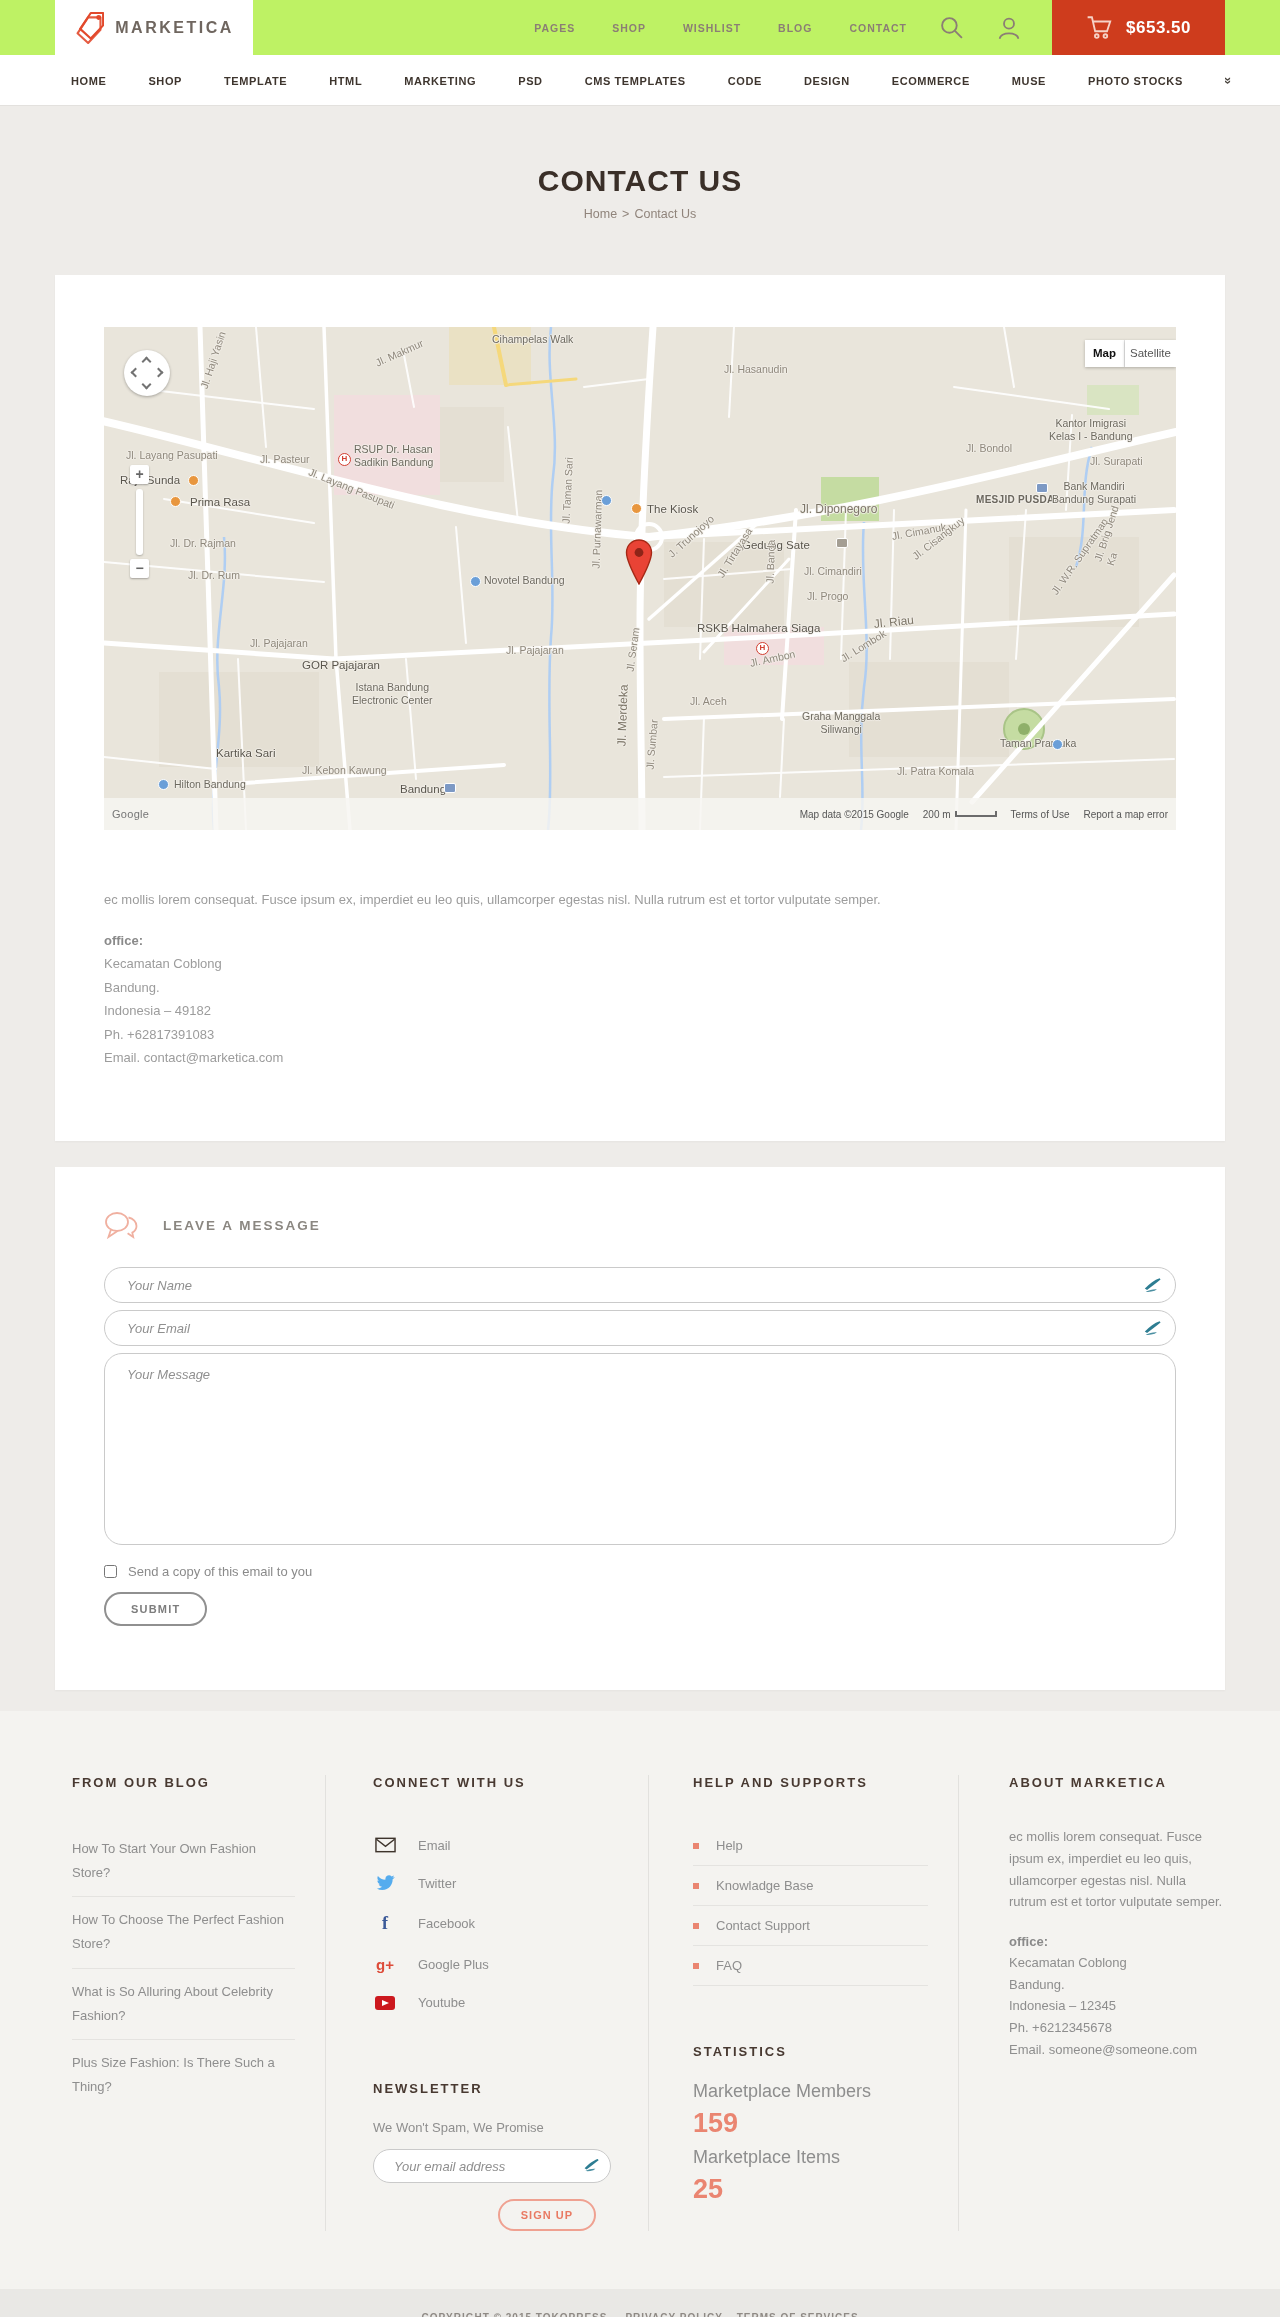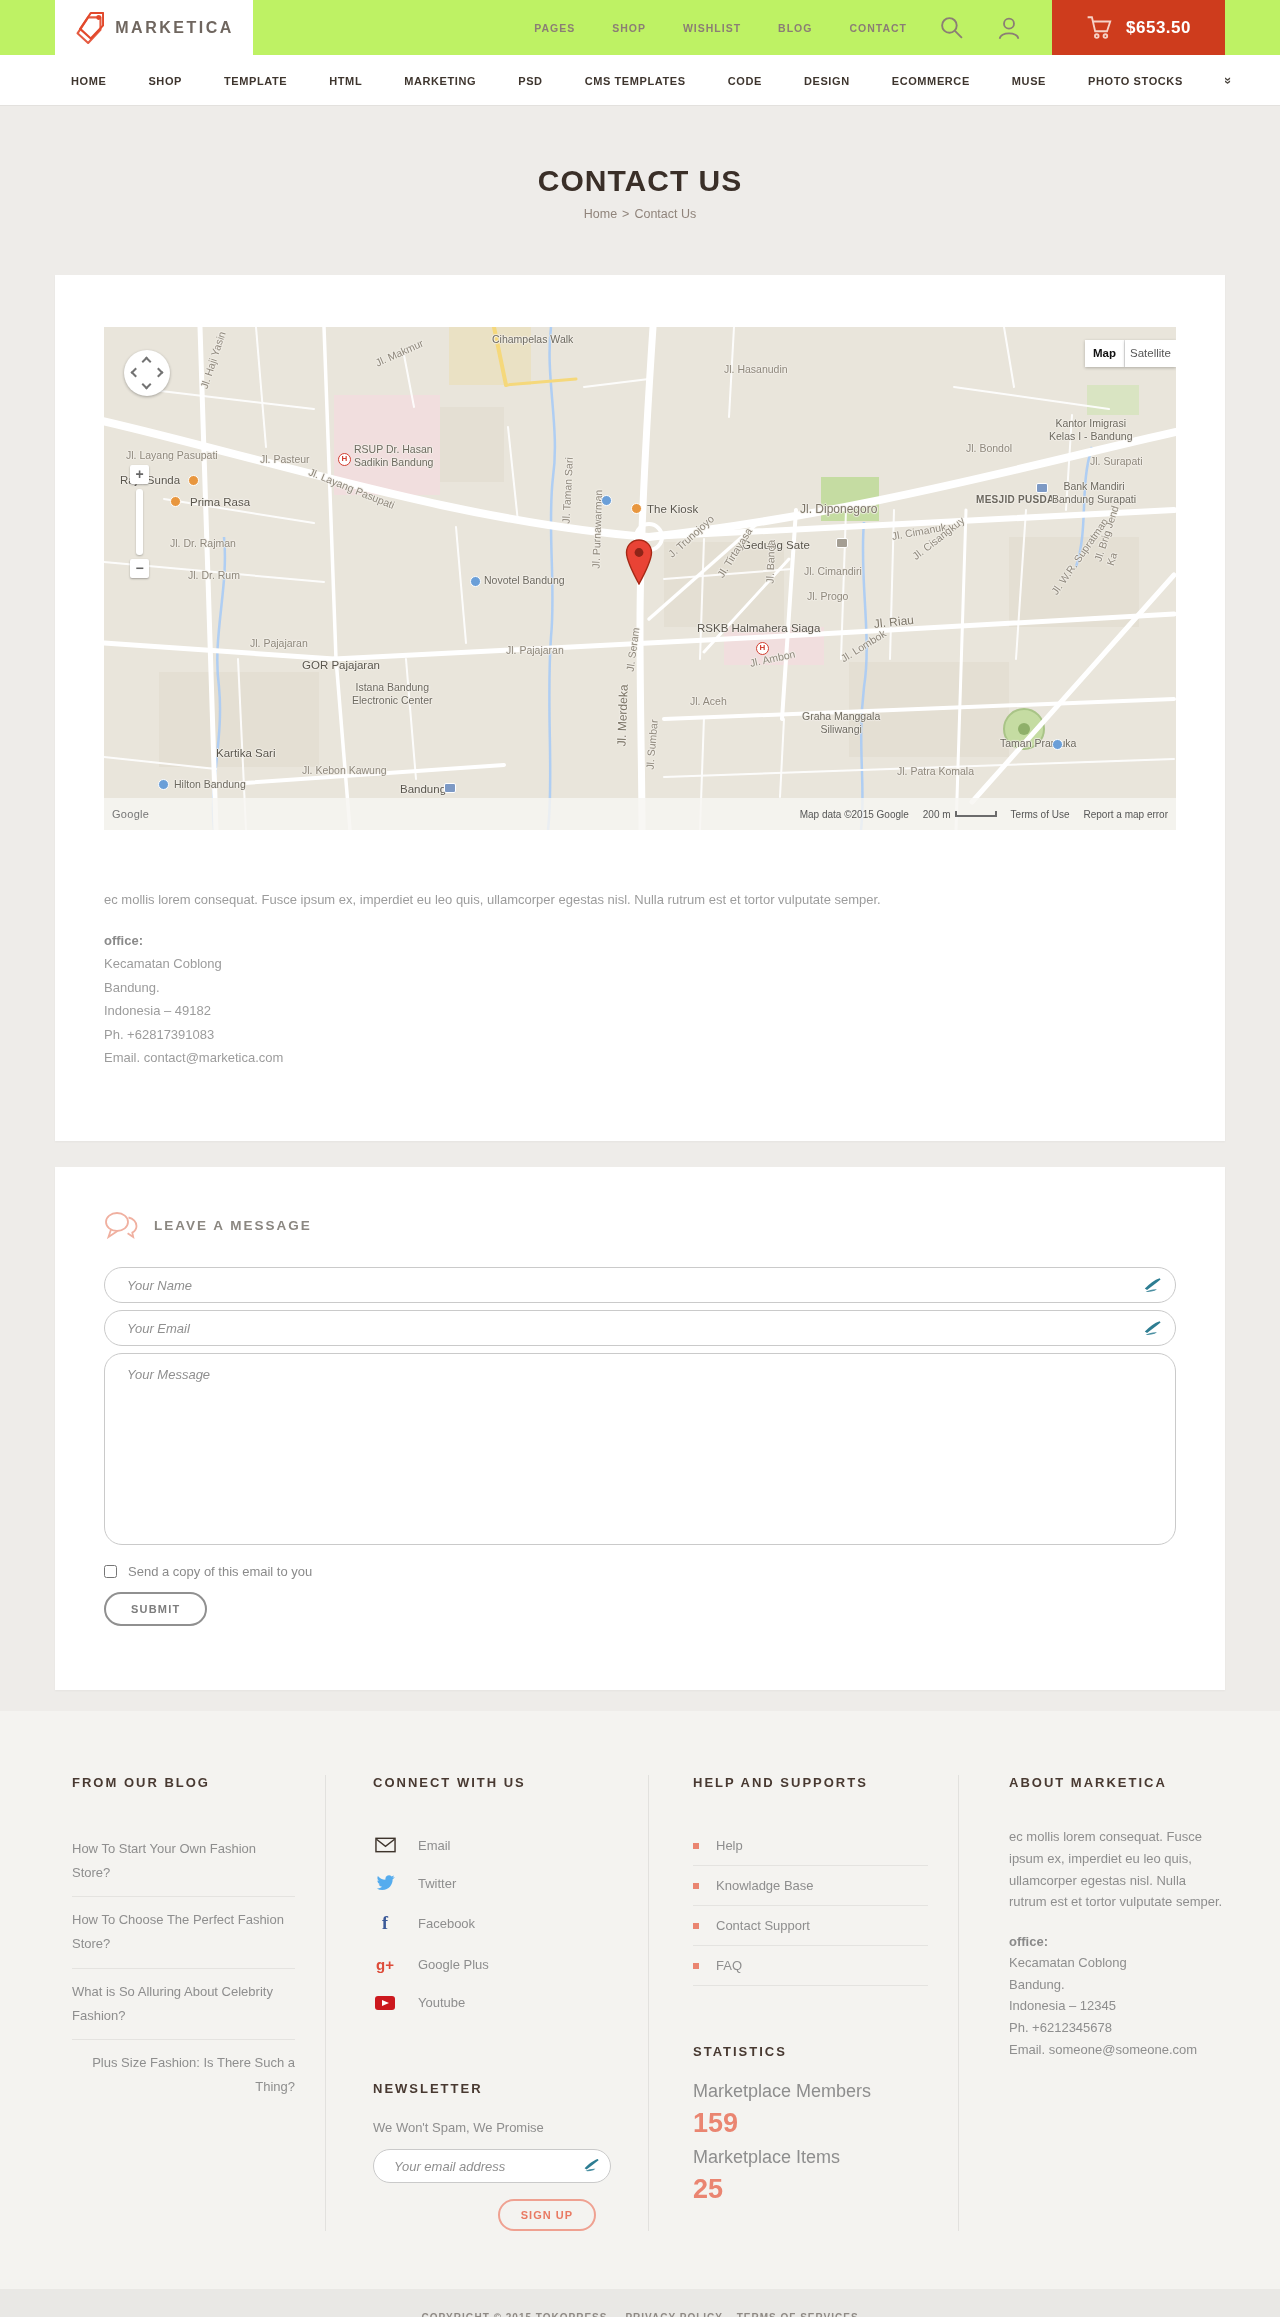--- a/index.html
+++ b/index.html
@@ -71,42 +71,42 @@
   .scalebar { width:42px; height:6px; border-left:2px solid #6b6b6b; border-right:2px solid #6b6b6b; border-bottom:2px solid #6b6b6b; display:inline-block; margin-left:4px; }
   .attrib a { color:#565656; }
 
   
   .intro { margin-top:62px; font-size:13px; color:#9c9c9c; }
   .office { margin-top:22px; font-size:13px; color:#9c9c9c; line-height:1.8; }
   .office .lbl { font-weight:bold; color:#8a8a8a; }
 
   
   .form-head { display:flex; align-items:center; gap:16px; margin-bottom:28px; }
-  .form-head .txt { font-size:13.5px; font-weight:bold; letter-spacing:2px; color:#8b8781; }
+  .form-head .txt { font-size:13.5px; font-weight:bold; letter-spacing:2px; color:#8b8781;margin-left:9px; }
   .fld { position:relative; margin-bottom:7px; }
   .fld input, .fld textarea { width:100%; border:1px solid #cacaca; border-radius:18px; font-size:13px; color:#666; padding:0 46px 0 22px; height:36px; outline:none; background:#fff; font-family:"Liberation Sans",sans-serif; }
   .fld textarea { height:192px; border-radius:18px; padding:13px 22px; resize:none; }
   .fld input::placeholder, .fld textarea::placeholder { color:#8f8f8f; font-style:italic; }
   .penicon { position:absolute; right:15px; top:9px; pointer-events:none; }
   .chkrow { display:flex; align-items:center; gap:11px; margin-top:15px; font-size:13px; color:#8a8a8a; }
   .chkrow input { width:13px; height:13px; }
   .submit { margin-top:13px; background:none; border:2px solid #909090; border-radius:17px; color:#7d7d7d; font-size:11px; font-weight:bold; letter-spacing:1.2px; padding:9px 25px; cursor:pointer; font-family:"Liberation Sans",sans-serif; }
 
   
   .footer { background:#f4f3f0; margin-top:21px; padding:64px 0 58px; }
   .fgrid { display:grid; grid-template-columns:270px 323px 310px 267px; }
   .fcol { padding-right:30px; }
   .fcol + .fcol { border-left:1px solid #e2e1de; }
   .fcol1 { padding-left:17px; }
   .fcol2 { padding-left:47px; }
   .fcol3 { padding-left:44px; }
   .fcol4 { padding-left:50px; padding-right:0; }
   .fhead { font-size:13px; font-weight:bold; letter-spacing:2px; color:#483931; margin-bottom:36px; }
   .bloglist a { display:block; font-size:13px; color:#8e8e8e; line-height:1.85; padding:11px 0; border-bottom:1px solid #e4e3e0; }
-  .bloglist a:last-child { border-bottom:none;text-align:right; }
+  .bloglist a:last-child { border-bottom:none; }
   .soclist a { display:flex; align-items:center; gap:21px; font-size:13px; color:#8e8e8e; padding:11px 0; }
   .socico { width:24px; display:flex; justify-content:center; align-items:center; }
   .fb-f { color:#3b5998; font-weight:bold; font-size:18px; font-family:"Liberation Serif",serif; }
   .gp { color:#dd4b39; font-weight:bold; font-size:15px; }
   .yt { width:20px; height:14px; background:#cc181e; border-radius:3px; position:relative; }
   .yt:after { content:""; position:absolute; left:7px; top:4px; border-left:7px solid #fff; border-top:3.5px solid transparent; border-bottom:3.5px solid transparent; }
   .nl-head { margin-top:60px; margin-bottom:24px; }
   .nl-tag { font-size:13px; color:#8e8e8e; margin-bottom:14px; }
   .nl-fld { position:relative; width:238px; }
   .nl-fld input { width:100%; height:34px; border:1px solid #cacaca; border-radius:17px; padding:0 38px 0 20px; font-size:13px; outline:none; background:#fff; font-family:"Liberation Sans",sans-serif; }

